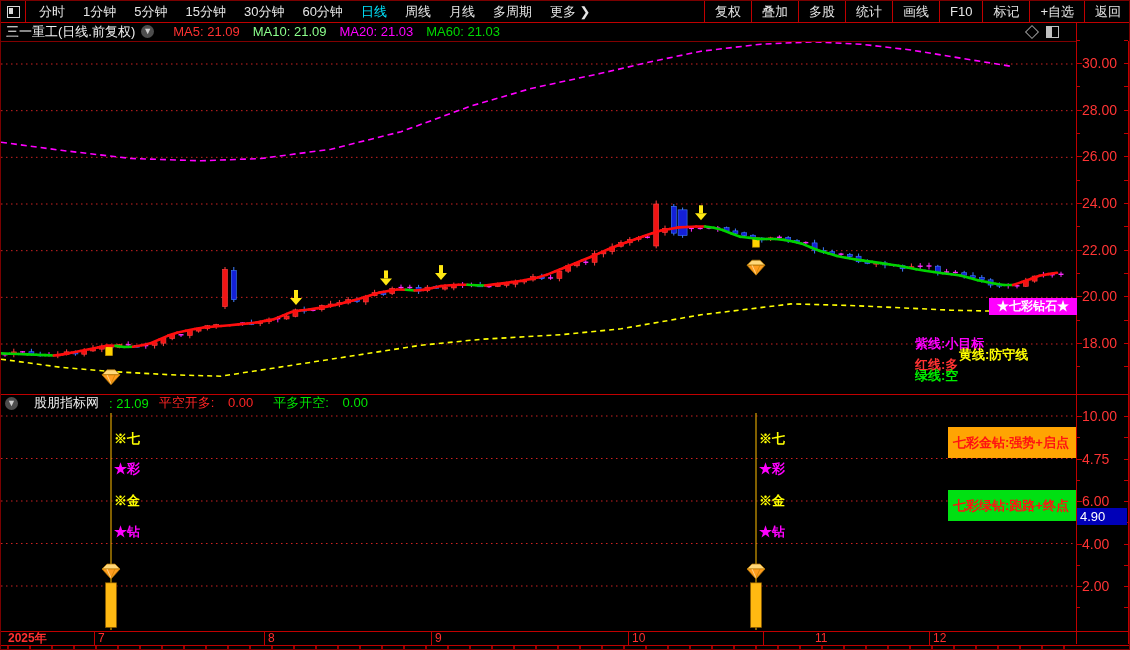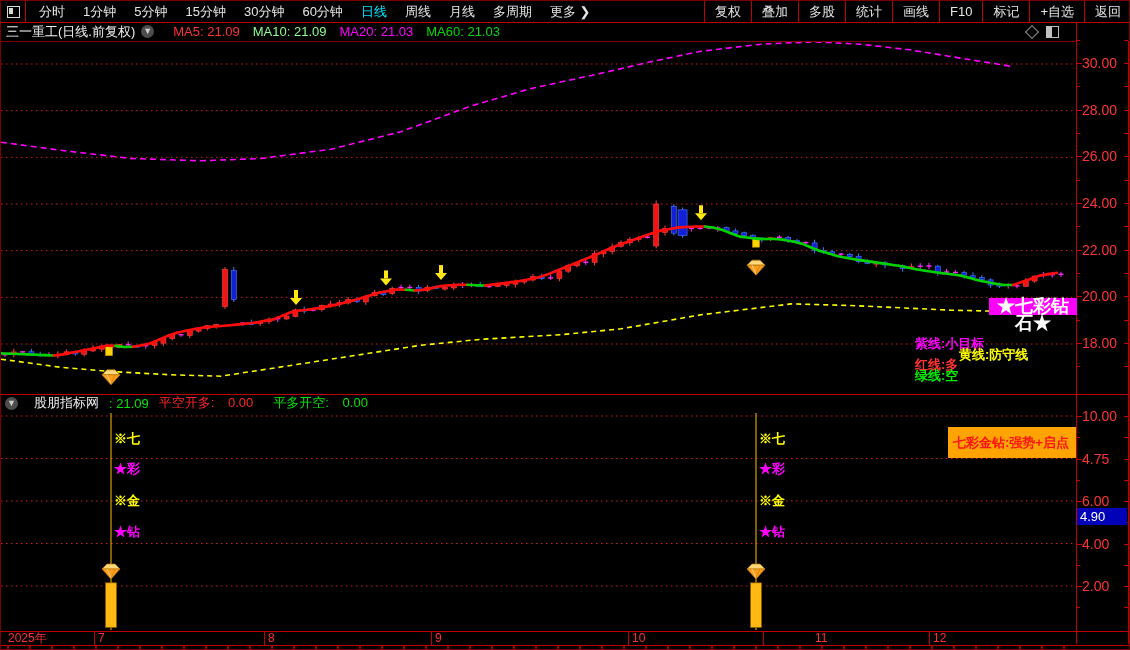--- a/index.html
+++ b/index.html
@@ -40,36 +40,36 @@
   .tick{position:absolute;background:#c00000;height:1px;}
 
   
   #sub-header{position:absolute;left:0;top:394px;width:1130px;height:16px;display:flex;align-items:center;font-size:13px;}
   #sub-title{color:#ececec;margin-left:6px;}
   .grn{color:#00e600;} .rd{color:#ff2525;}
   #sub-header span{margin-right:10px;white-space:nowrap;}
 
   
   #dlabel{position:absolute;left:988px;top:297px;width:88px;height:17px;background:#ff00ff;color:#fff;
-          font-size:18px;font-weight:bold;text-align:center;line-height:17px;z-index:22;}
+          font-size:12px;font-weight:bold;text-align:center;line-height:17px;z-index:22;}
   #legendR{position:absolute;left:1001px;top:314px;z-index:21;font-size:13px;font-weight:bold;
            line-height:10.5px;white-space:nowrap;}
   #legendL{position:absolute;left:914px;top:338px;z-index:21;font-size:13px;font-weight:bold;
            line-height:10.5px;white-space:nowrap;}
   .box-label{position:absolute;left:947px;width:128px;height:31px;font-size:13px;font-weight:bold;
              color:#ff1212;line-height:31px;padding-left:5px;box-sizing:border-box;z-index:20;}
   #orange-box{top:426px;background:#ffa402;}
   #green-box{top:489px;background:#00e012;}
   #badge{position:absolute;left:1076px;top:507px;width:50px;height:17px;background:#0000b8;color:#fff;
          font-size:13px;line-height:17px;padding-left:3px;box-sizing:border-box;z-index:23;}
 
   
   #x-axis{position:absolute;left:0;top:630px;width:1130px;height:13px;border-top:1px solid #c00000;
           border-bottom:1px solid #c00000;box-sizing:content-box;}
-  #year-label{position:absolute;left:7px;top:0;color:#ff3030;font-size:12px;line-height:13px;}
+  #year-label{position:absolute;left:7px;top:0;color:#ff3030;font-size:12px;line-height:13px;font-weight:bold;}
   .mdiv{position:absolute;top:0;width:1px;height:13px;background:#c00000;}
   .mlab{position:absolute;top:0;color:#ff3030;font-size:12px;line-height:13px;}
   #bottom-strip{position:absolute;left:0;top:644px;width:1130px;height:6px;}
   .bstick{position:absolute;top:1px;width:2px;height:4px;background:#9c0000;}
 
   
   #wm{position:absolute;right:4px;bottom:1px;text-align:right;z-index:60;}
   #wm .l1{font-size:26px;font-weight:bold;color:#f2f2f2;letter-spacing:3px;line-height:27px;}
   #wm .l2{font-family:"Liberation Serif",serif;font-size:18px;font-weight:bold;color:#e6e6e6;line-height:20px;}
 </style>
@@ -627,20 +627,21 @@
       <div class="tick" style="left: 1123px; width: 4px; top: 478.75px;"></div>
       <div class="tick" style="left: 1075px; width: 6px; top: 457.5px;"></div>
       <div class="tick" style="left: 1123px; width: 4px; top: 457.5px;"></div>
       <div class="tick" style="left: 1075px; width: 4px; top: 436.25px;"></div>
       <div class="tick" style="left: 1123px; width: 4px; top: 436.25px;"></div>
       <div class="tick" style="left: 1075px; width: 6px; top: 415px;"></div>
       <div class="tick" style="left: 1123px; width: 4px; top: 415px;"></div>
     </div>
 
   <div id="orange-box" class="box-label">七彩金钻:强势+启点</div>
+  <div id="green-box" class="box-label">七彩绿钻:跑路+终点</div>
   <div id="badge">4.90</div>
 
   <div id="vline-axis"></div>
   <div id="vline-right"></div>
 
   <div id="x-axis">
     <span id="year-label">2025年</span>
   <div class="mdiv" style="left: 93px;"></div>
       <div class="mlab" style="left: 97px;">7</div>
       <div class="mdiv" style="left: 263px;"></div>

